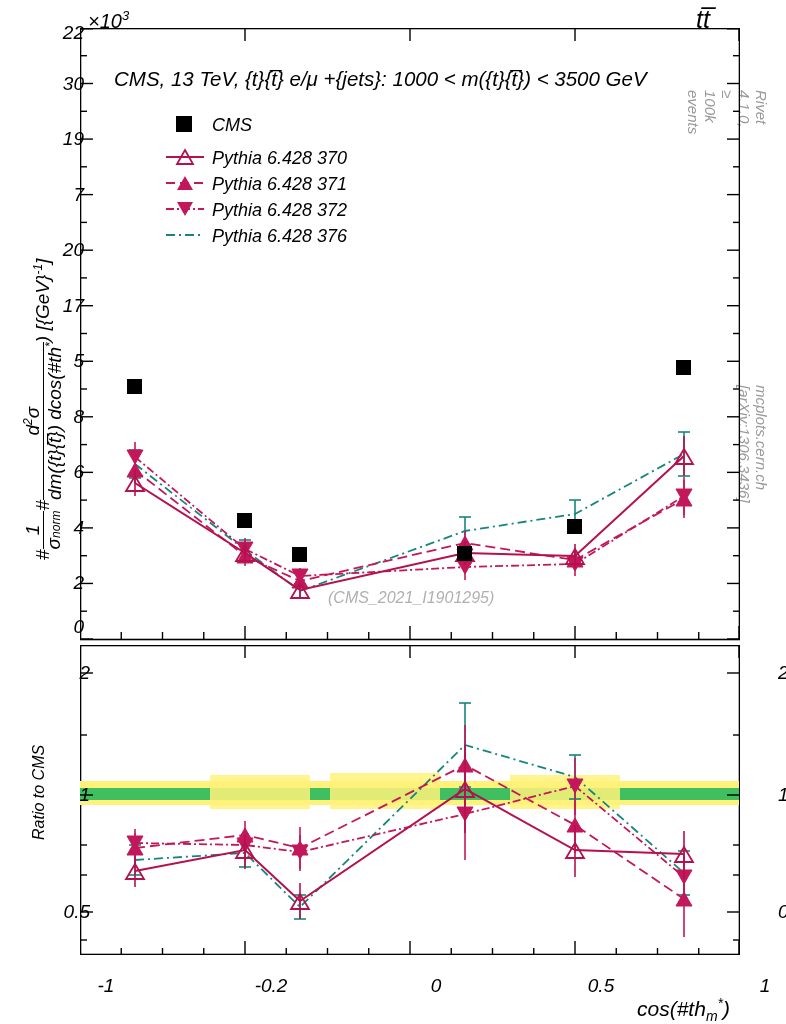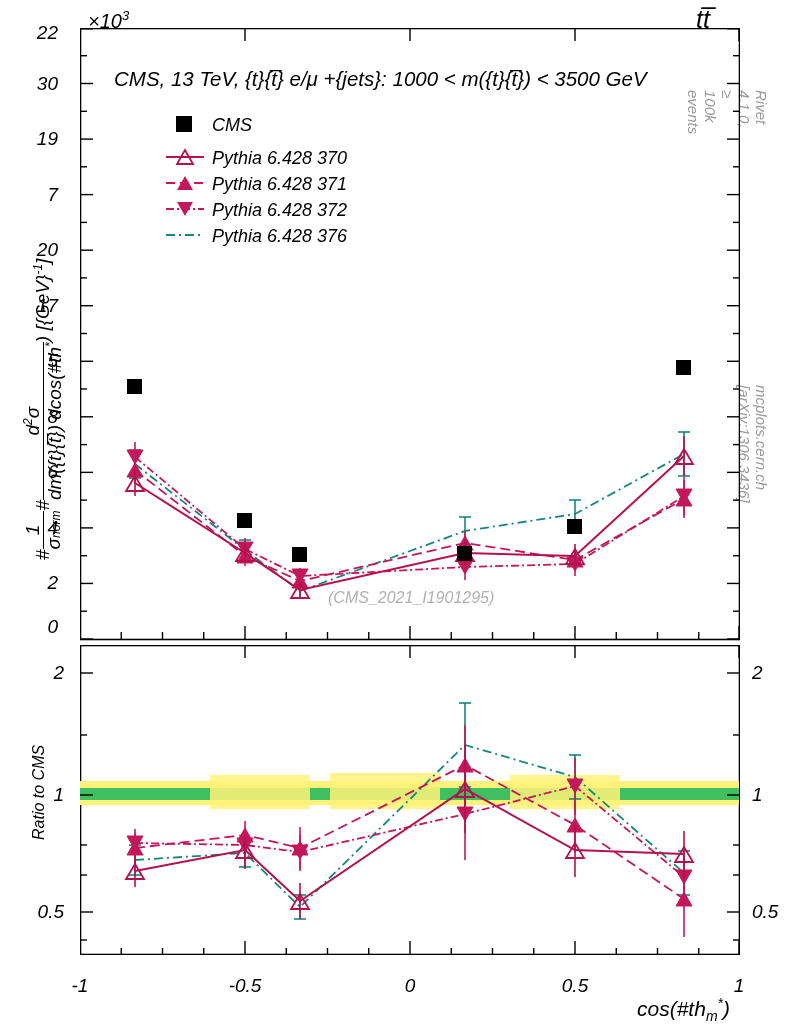--- a/index.html
+++ b/index.html
@@ -3,21 +3,21 @@
 <meta charset="utf-8">
 <style>
   html,body{margin:0;padding:0;}
   body{width:786px;height:1024px;background:#ffffff;font-family:"Liberation Sans",sans-serif;overflow:hidden;}
   #root{position:relative;width:750px;height:1024px;font-style:italic;}
   .abs{position:absolute;}
   .txt{color:#000;white-space:nowrap;}
   .gray{color:#9a9a9a;}
   .vert{transform-origin:0 0;}
   svg{display:block;}
-  .tick-lab{font-size:19px;}
+  .tick-lab{font-size:19px;margin-left:26px;}
 </style>
 </head>
 <body>
 <div id="root">
 
 <div class="abs txt" style="left:88px;top:8px;font-size:20px;">
   <span>×10</span><span style="font-size:13px;vertical-align:super;">3</span>
 </div>
 <div class="abs txt" style="right:40px;top:5px;font-size:25px;">
   <span>tt̅</span>
@@ -384,21 +384,21 @@
 </svg>
 
 <div class="abs txt tick-lab" style="left:64px;top:673px;transform:translate(-100%,-50%);">2</div>
 <div class="abs txt tick-lab" style="left:64px;top:795px;transform:translate(-100%,-50%);">1</div>
 <div class="abs txt tick-lab" style="left:64px;top:912px;transform:translate(-100%,-50%);">0.5</div>
 <div class="abs txt tick-lab" style="left:752px;top:673px;transform:translate(0,-50%);">2</div>
 <div class="abs txt tick-lab" style="left:752px;top:795px;transform:translate(0,-50%);">1</div>
 <div class="abs txt tick-lab" style="left:752px;top:912px;transform:translate(0,-50%);">0.5</div>
 
 <div class="abs txt tick-lab" style="left:80px;top:975px;transform:translate(-50%,0);">-1</div>
-<div class="abs txt tick-lab" style="left:245px;top:975px;transform:translate(-50%,0);">-0.5</div>
+<div class="abs txt tick-lab" style="left:245px;top:975px;transform:translate(-50%,0);">-0.2</div>
 <div class="abs txt tick-lab" style="left:410px;top:975px;transform:translate(-50%,0);">0</div>
 <div class="abs txt tick-lab" style="left:575px;top:975px;transform:translate(-50%,0);">0.5</div>
 <div class="abs txt tick-lab" style="left:739px;top:975px;transform:translate(-50%,0);">1</div>
 
 <div class="abs txt" style="right:20px;top:995px;font-size:21px;">
   <span>cos(#th</span><span style="font-size:14px;vertical-align:sub;">m</span><span style="font-size:14px;vertical-align:super;">*</span><span>)</span>
 </div>
 
 </div>
 

